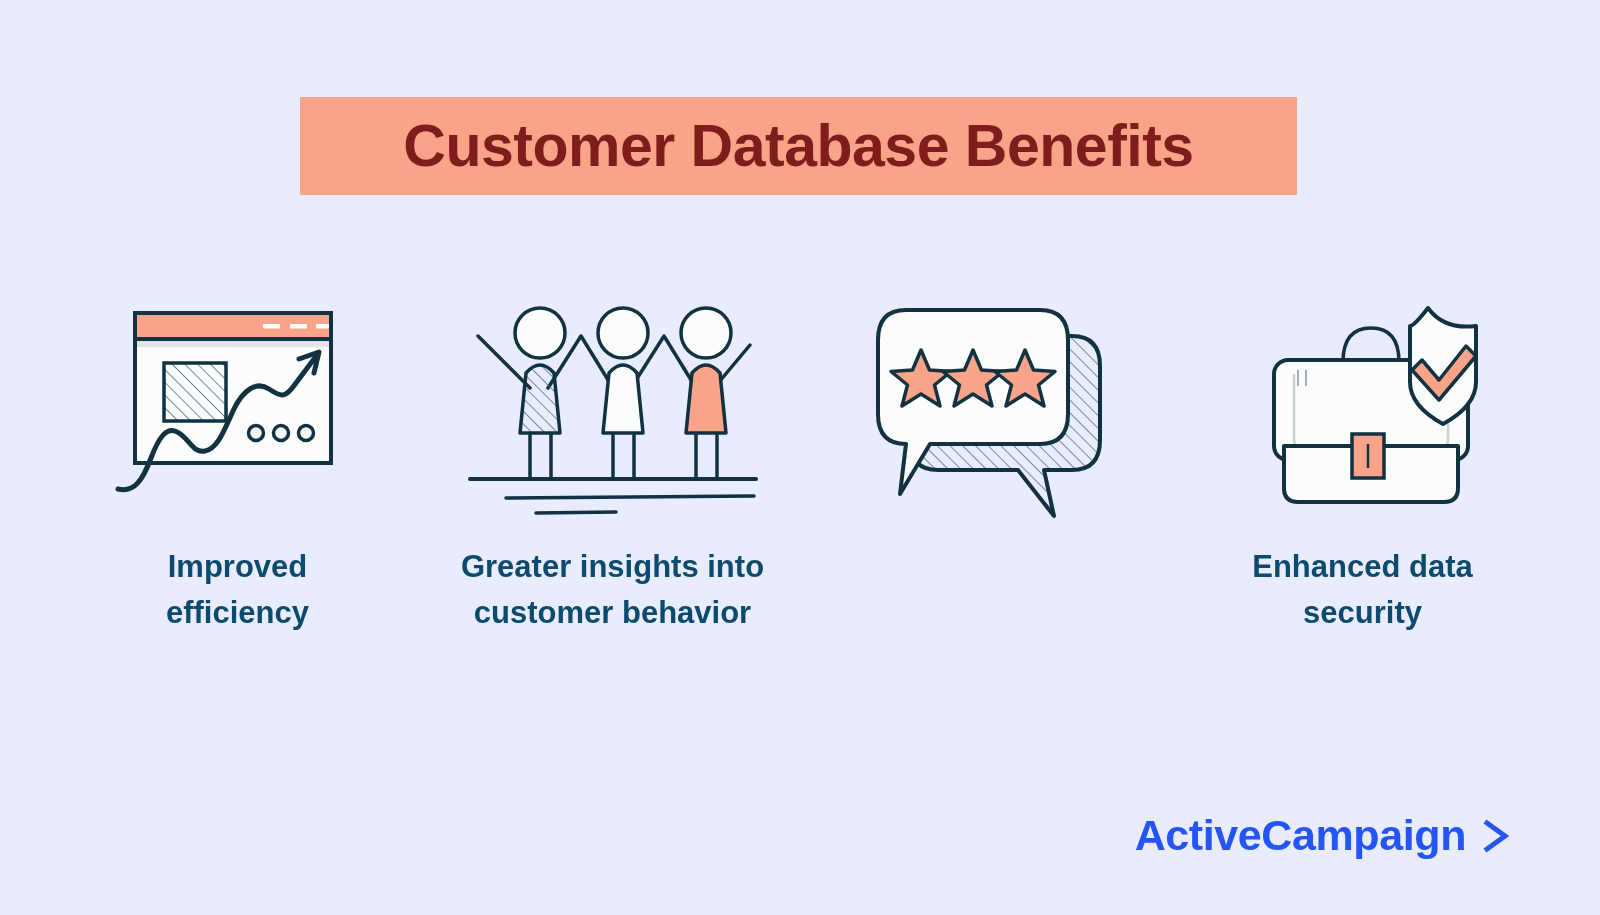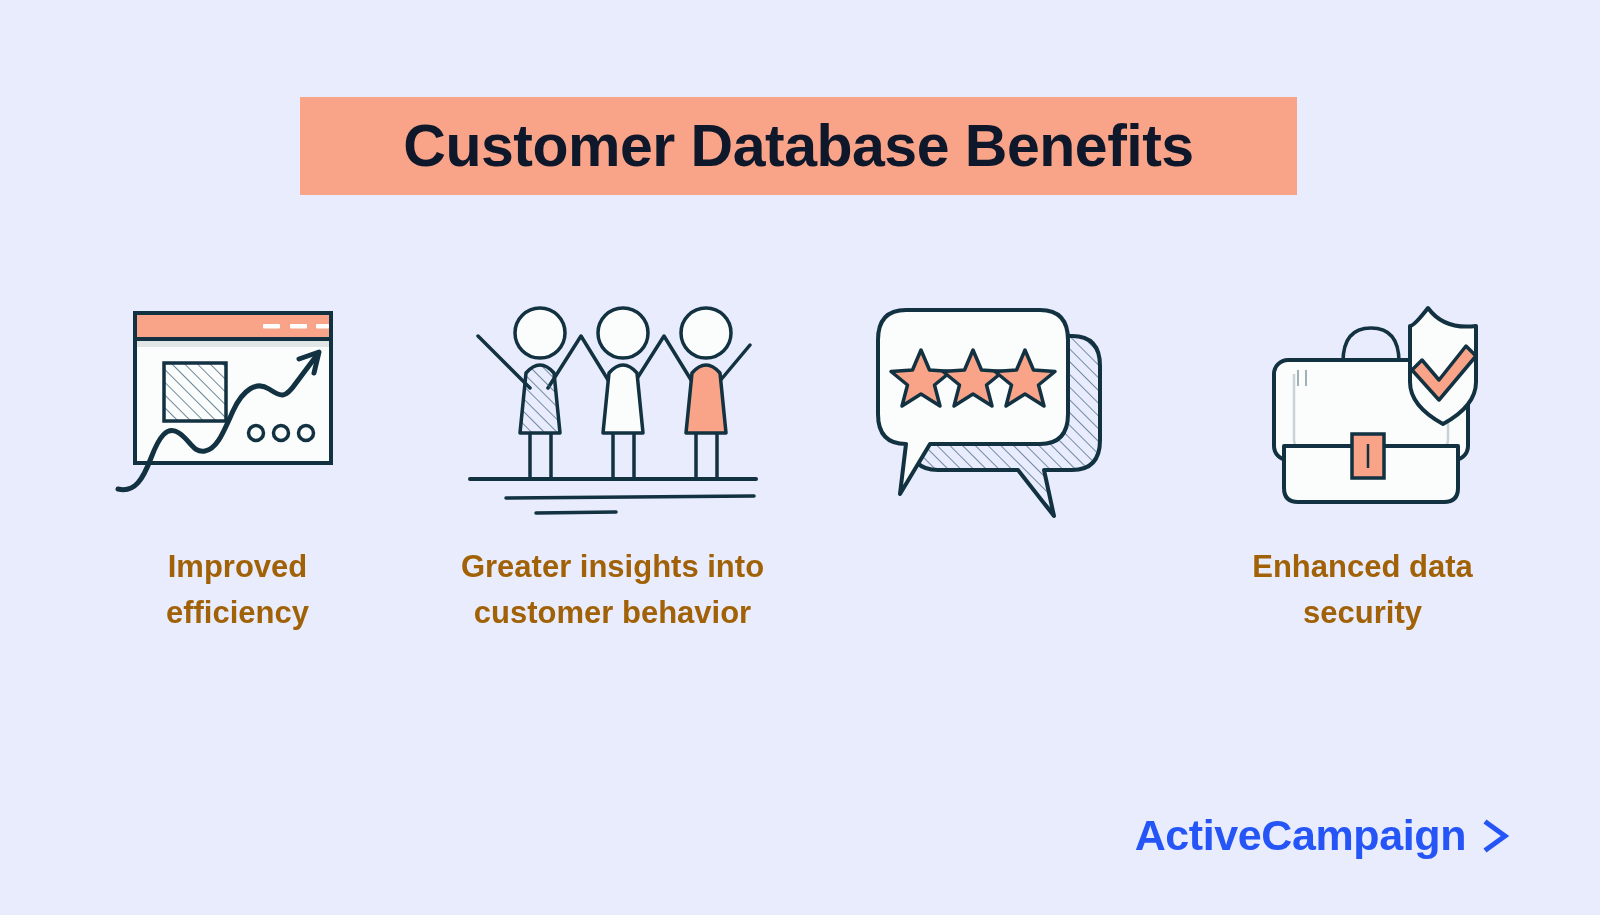--- a/index.html
+++ b/index.html
@@ -26,21 +26,21 @@
     left: 300px;
     top: 97px;
     width: 997px;
     height: 98px;
     background: #f9a488;
     display: flex;
     align-items: center;
     justify-content: center;
   }
   .title-text {
-    color: #0f172a;
+    color: #7f1d1d;
     font-size: 59px;
     font-weight: bold;
     letter-spacing: -0.5px;
     line-height: 1;
     white-space: nowrap;
   }
 
   
   .benefits-row {
     position: absolute;
@@ -59,21 +59,21 @@
   }
   .icon-wrap {
     height: 250px;
     display: flex;
     align-items: center;
     justify-content: center;
   }
   .benefit-caption {
     margin-top: 14px;
     text-align: center;
-    color: #a16207;
+    color: #0c4a6e;
     font-size: 31px;
     font-weight: bold;
     line-height: 1.48;
     max-width: 330px;
     white-space: pre-line;
   }
 
   
   .logo {
     position: absolute;

